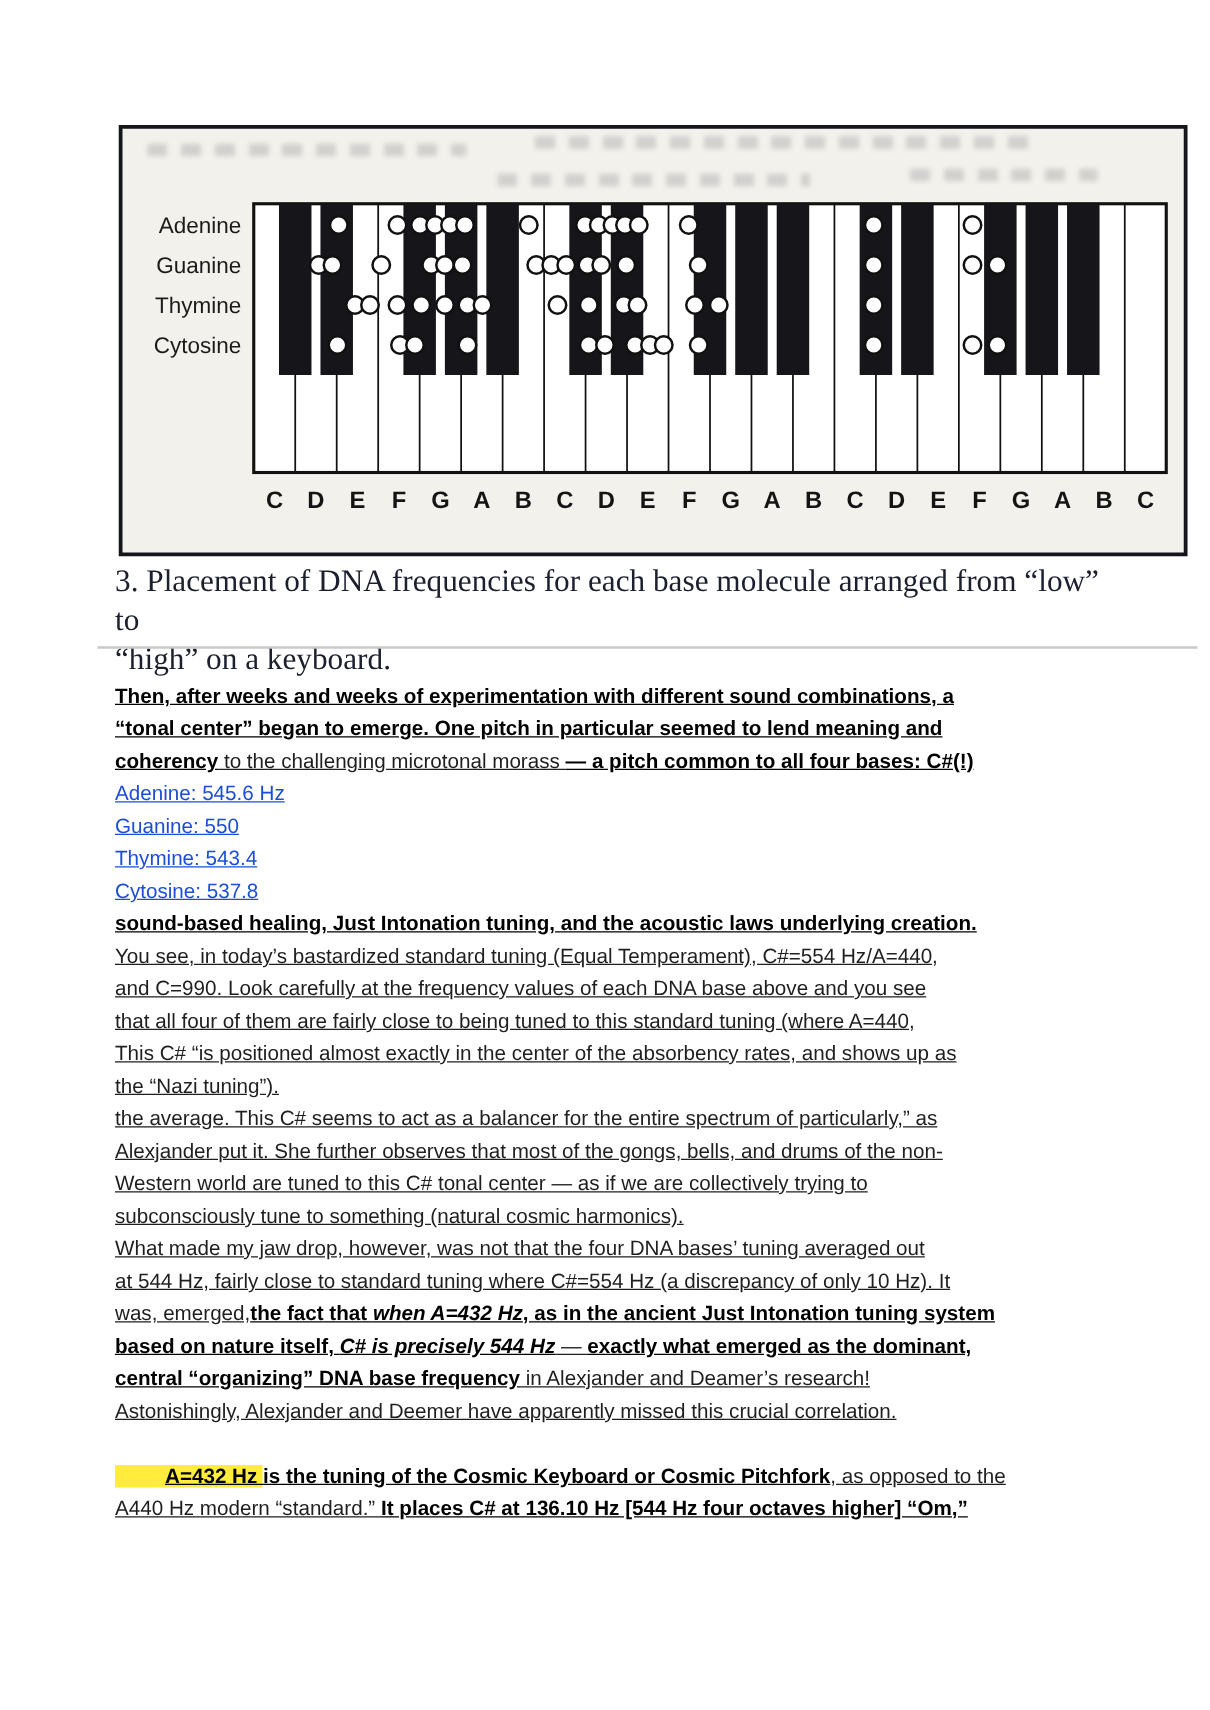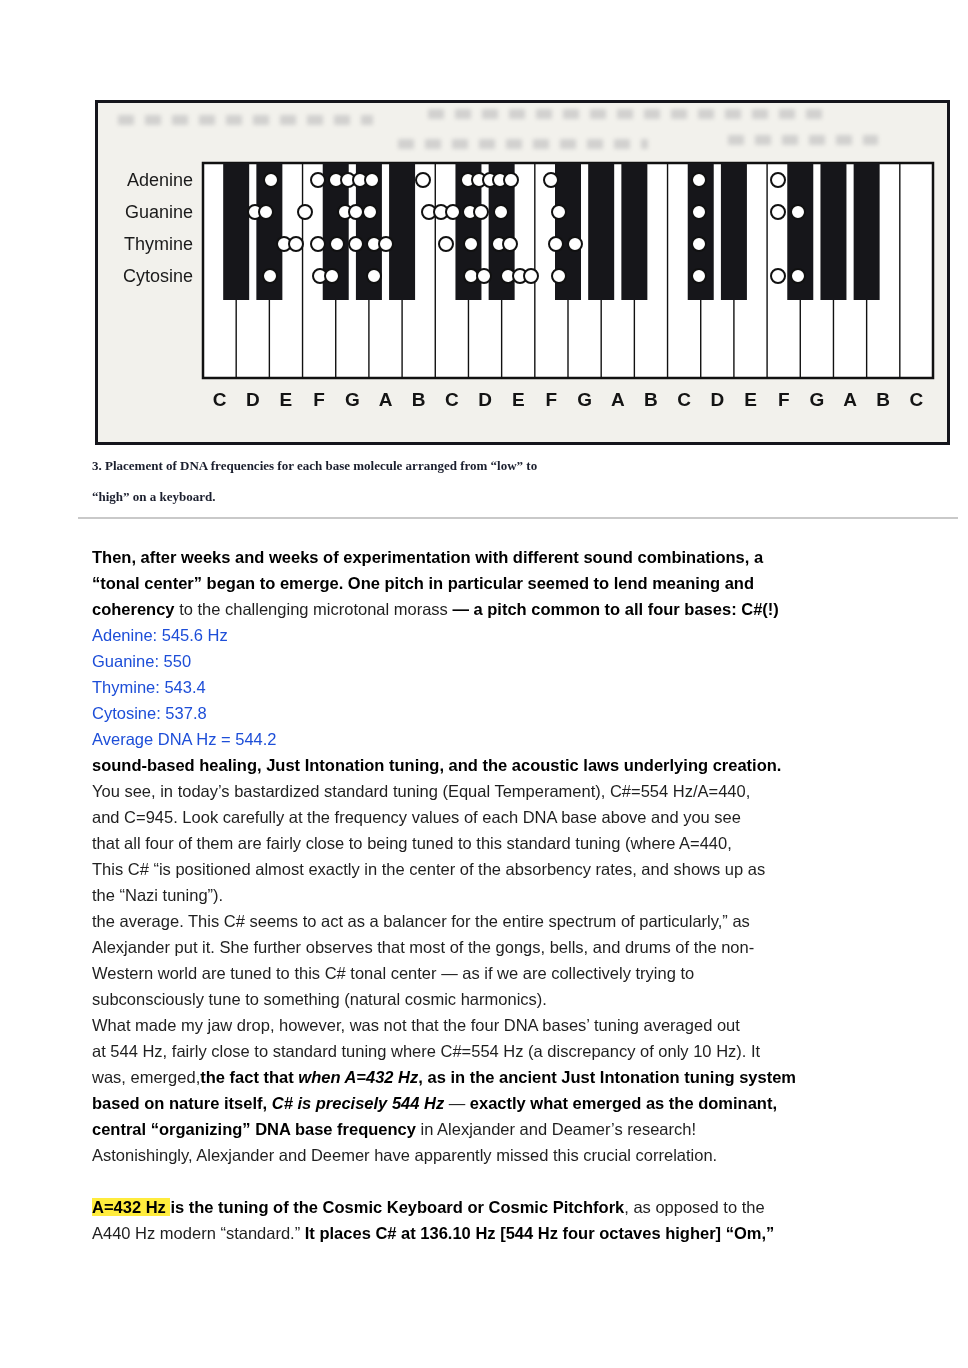--- a/index.html
+++ b/index.html
@@ -8,34 +8,34 @@
 
   
   .scan-frame{position:absolute;left:95px;top:100px;width:849px;height:339px;
               border:3px solid #15151c;background:#f2f1ec;overflow:hidden;}
   .bleed{position:absolute;height:10px;opacity:.45;filter:blur(2px);
          background:repeating-linear-gradient(90deg,rgba(110,110,118,.55) 0 16px,transparent 16px 27px);}
   .kb-svg{position:absolute;left:0;top:0;}
 
   
   .caption{position:absolute;left:92px;top:450px;width:800px;
-           font-family:"Liberation Serif",serif;font-weight:bold;
-           font-size:13px;line-height:31px;color:#1b1f2e;}
+           font-family:"Liberation Serif",serif;font-weight:normal;
+           font-size:25px;line-height:31px;color:#1b1f2e;}
 
   .divider{position:absolute;left:78px;top:517px;width:880px;height:2px;background:#c9c9c9;}
 
   
   .article{position:absolute;left:92px;top:544px;width:800px;
            font-size:16.5px;color:#1a1a1a;}
   .tline{height:26px;line-height:26px;white-space:nowrap;}
-  .seg{color:#1f1f1f;}
+  .seg{color:#1f1f1f;text-decoration:underline;}
   .seg.bold{font-weight:bold;color:#000;}
   .seg.italic{font-style:italic;}
   .seg.gray{color:#1d4ed8;}
-  .seg.highlight{background:#ffec3d;}
+  .seg.highlight{background:#ffec3d;padding-left:40px;}
 </style>
 </head>
 <body>
 
 <div class="page">
 
   <div class="scan-frame">
     <div class="bleed" style="left:20px;top:12px;width:255px;"></div>
     <div class="bleed" style="left:330px;top:6px;width:400px;"></div>
     <div class="bleed" style="left:300px;top:36px;width:250px;"></div>
@@ -173,24 +173,23 @@
   <div class="divider"></div>
 
   <div id="article" class="article">
       <div class="tline"><span class="seg bold">Then, after weeks and weeks of experimentation with different sound combinations, a</span></div>
       <div class="tline"><span class="seg bold">“tonal center” began to emerge. One pitch in particular seemed to lend meaning and</span></div>
       <div class="tline"><span class="seg bold">coherency</span><span class="seg"> to the challenging microtonal morass </span><span class="seg bold">— a pitch common to all four bases: C#(!)</span></div>
       <div class="tline"><span class="seg gray">Adenine: 545.6 Hz</span></div>
       <div class="tline"><span class="seg gray">Guanine: 550</span></div>
       <div class="tline"><span class="seg gray">Thymine: 543.4</span></div>
       <div class="tline"><span class="seg gray">Cytosine: 537.8</span></div>
-      <div class="tline"><span class="seg gray">Average DNA Hz = 544.2</span></div>
       <div class="tline"><span class="seg bold">sound-based healing, Just Intonation tuning, and the acoustic laws underlying creation.</span></div>
       <div class="tline"><span class="seg">You see, in today’s bastardized standard tuning (Equal Temperament), C#=554 Hz/A=440,</span></div>
-      <div class="tline"><span class="seg">and C=945. Look carefully at the frequency values of each DNA base above and you see</span></div>
+      <div class="tline"><span class="seg">and C=990. Look carefully at the frequency values of each DNA base above and you see</span></div>
       <div class="tline"><span class="seg">that all four of them are fairly close to being tuned to this standard tuning (where A=440,</span></div>
       <div class="tline"><span class="seg">This C# “is positioned almost exactly in the center of the absorbency rates, and shows up as</span></div>
       <div class="tline"><span class="seg">the “Nazi tuning”).</span></div>
       <div class="tline"><span class="seg">the average. This C# seems to act as a balancer for the entire spectrum of particularly,” as</span></div>
       <div class="tline"><span class="seg">Alexjander put it. She further observes that most of the gongs, bells, and drums of the non-</span></div>
       <div class="tline"><span class="seg">Western world are tuned to this C# tonal center — as if we are collectively trying to</span></div>
       <div class="tline"><span class="seg">subconsciously tune to something (natural cosmic harmonics).</span></div>
       <div class="tline"><span class="seg">What made my jaw drop, however, was not that the four DNA bases’ tuning averaged out</span></div>
       <div class="tline"><span class="seg">at 544 Hz, fairly close to standard tuning where C#=554 Hz (a discrepancy of only 10 Hz). It</span></div>
       <div class="tline"><span class="seg">was, emerged,</span><span class="seg bold">the fact that </span><span class="seg bold italic">when A=432 Hz</span><span class="seg bold">, as in the ancient Just Intonation tuning system</span></div>

